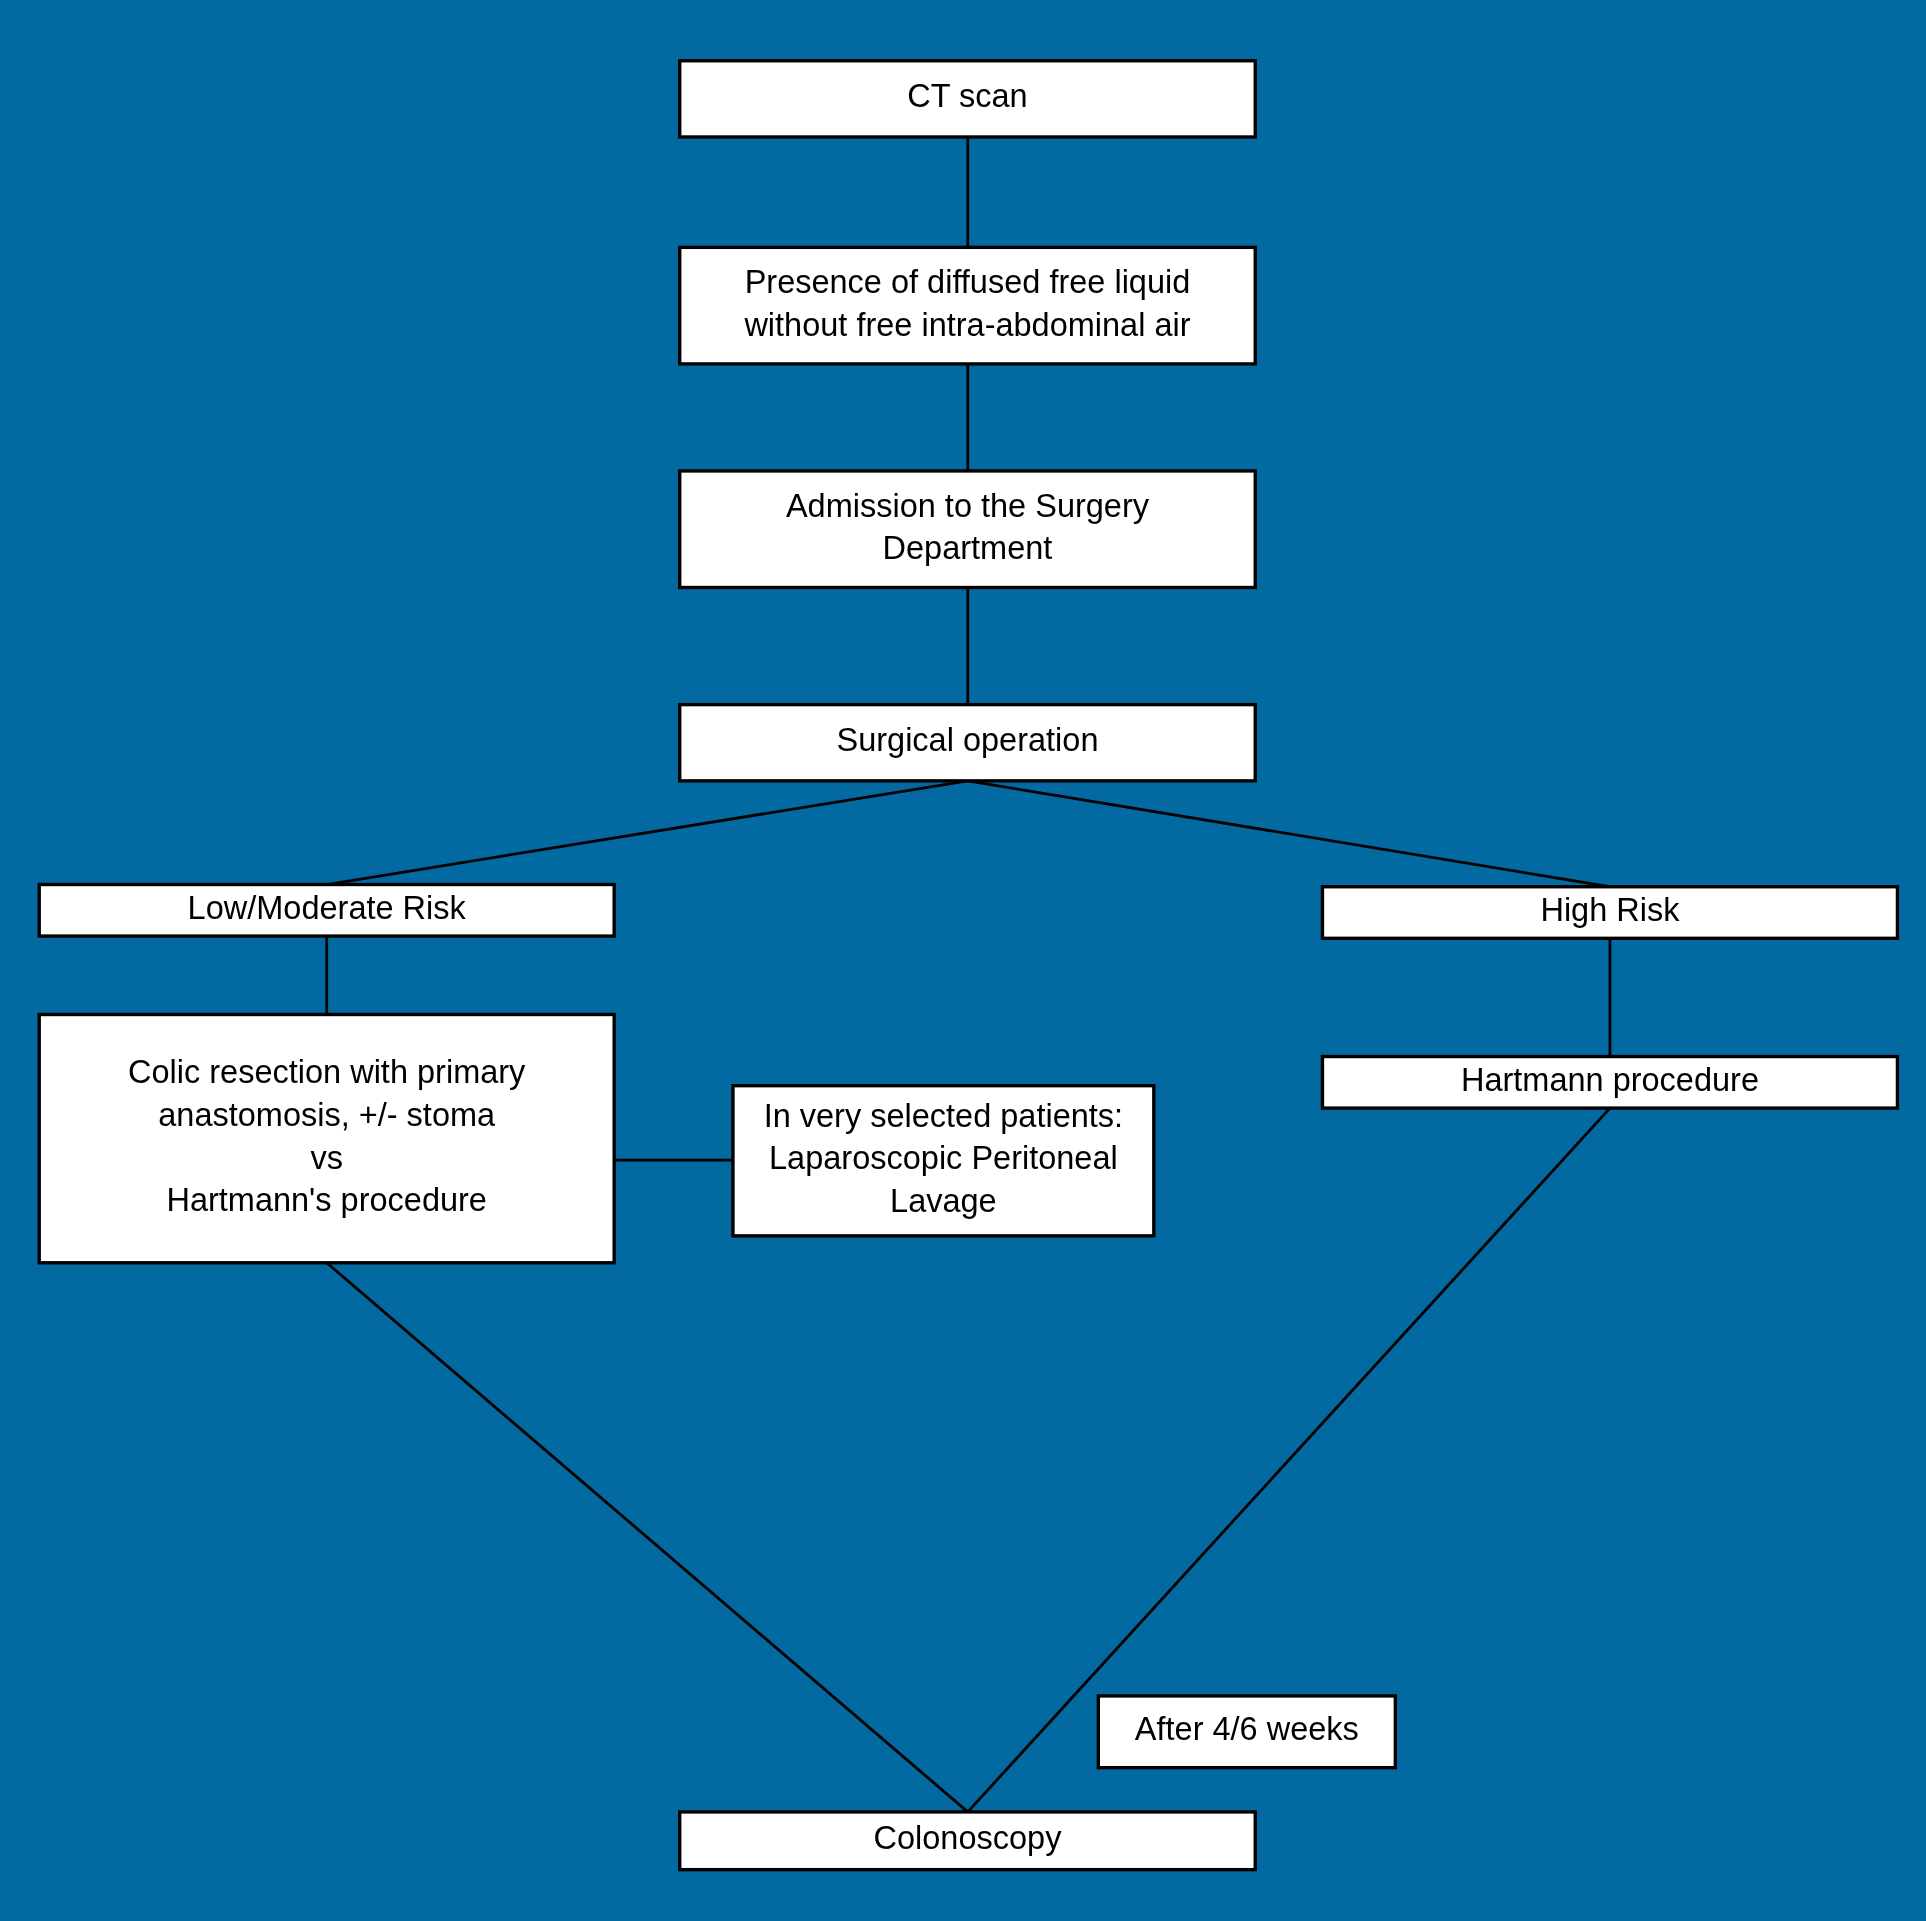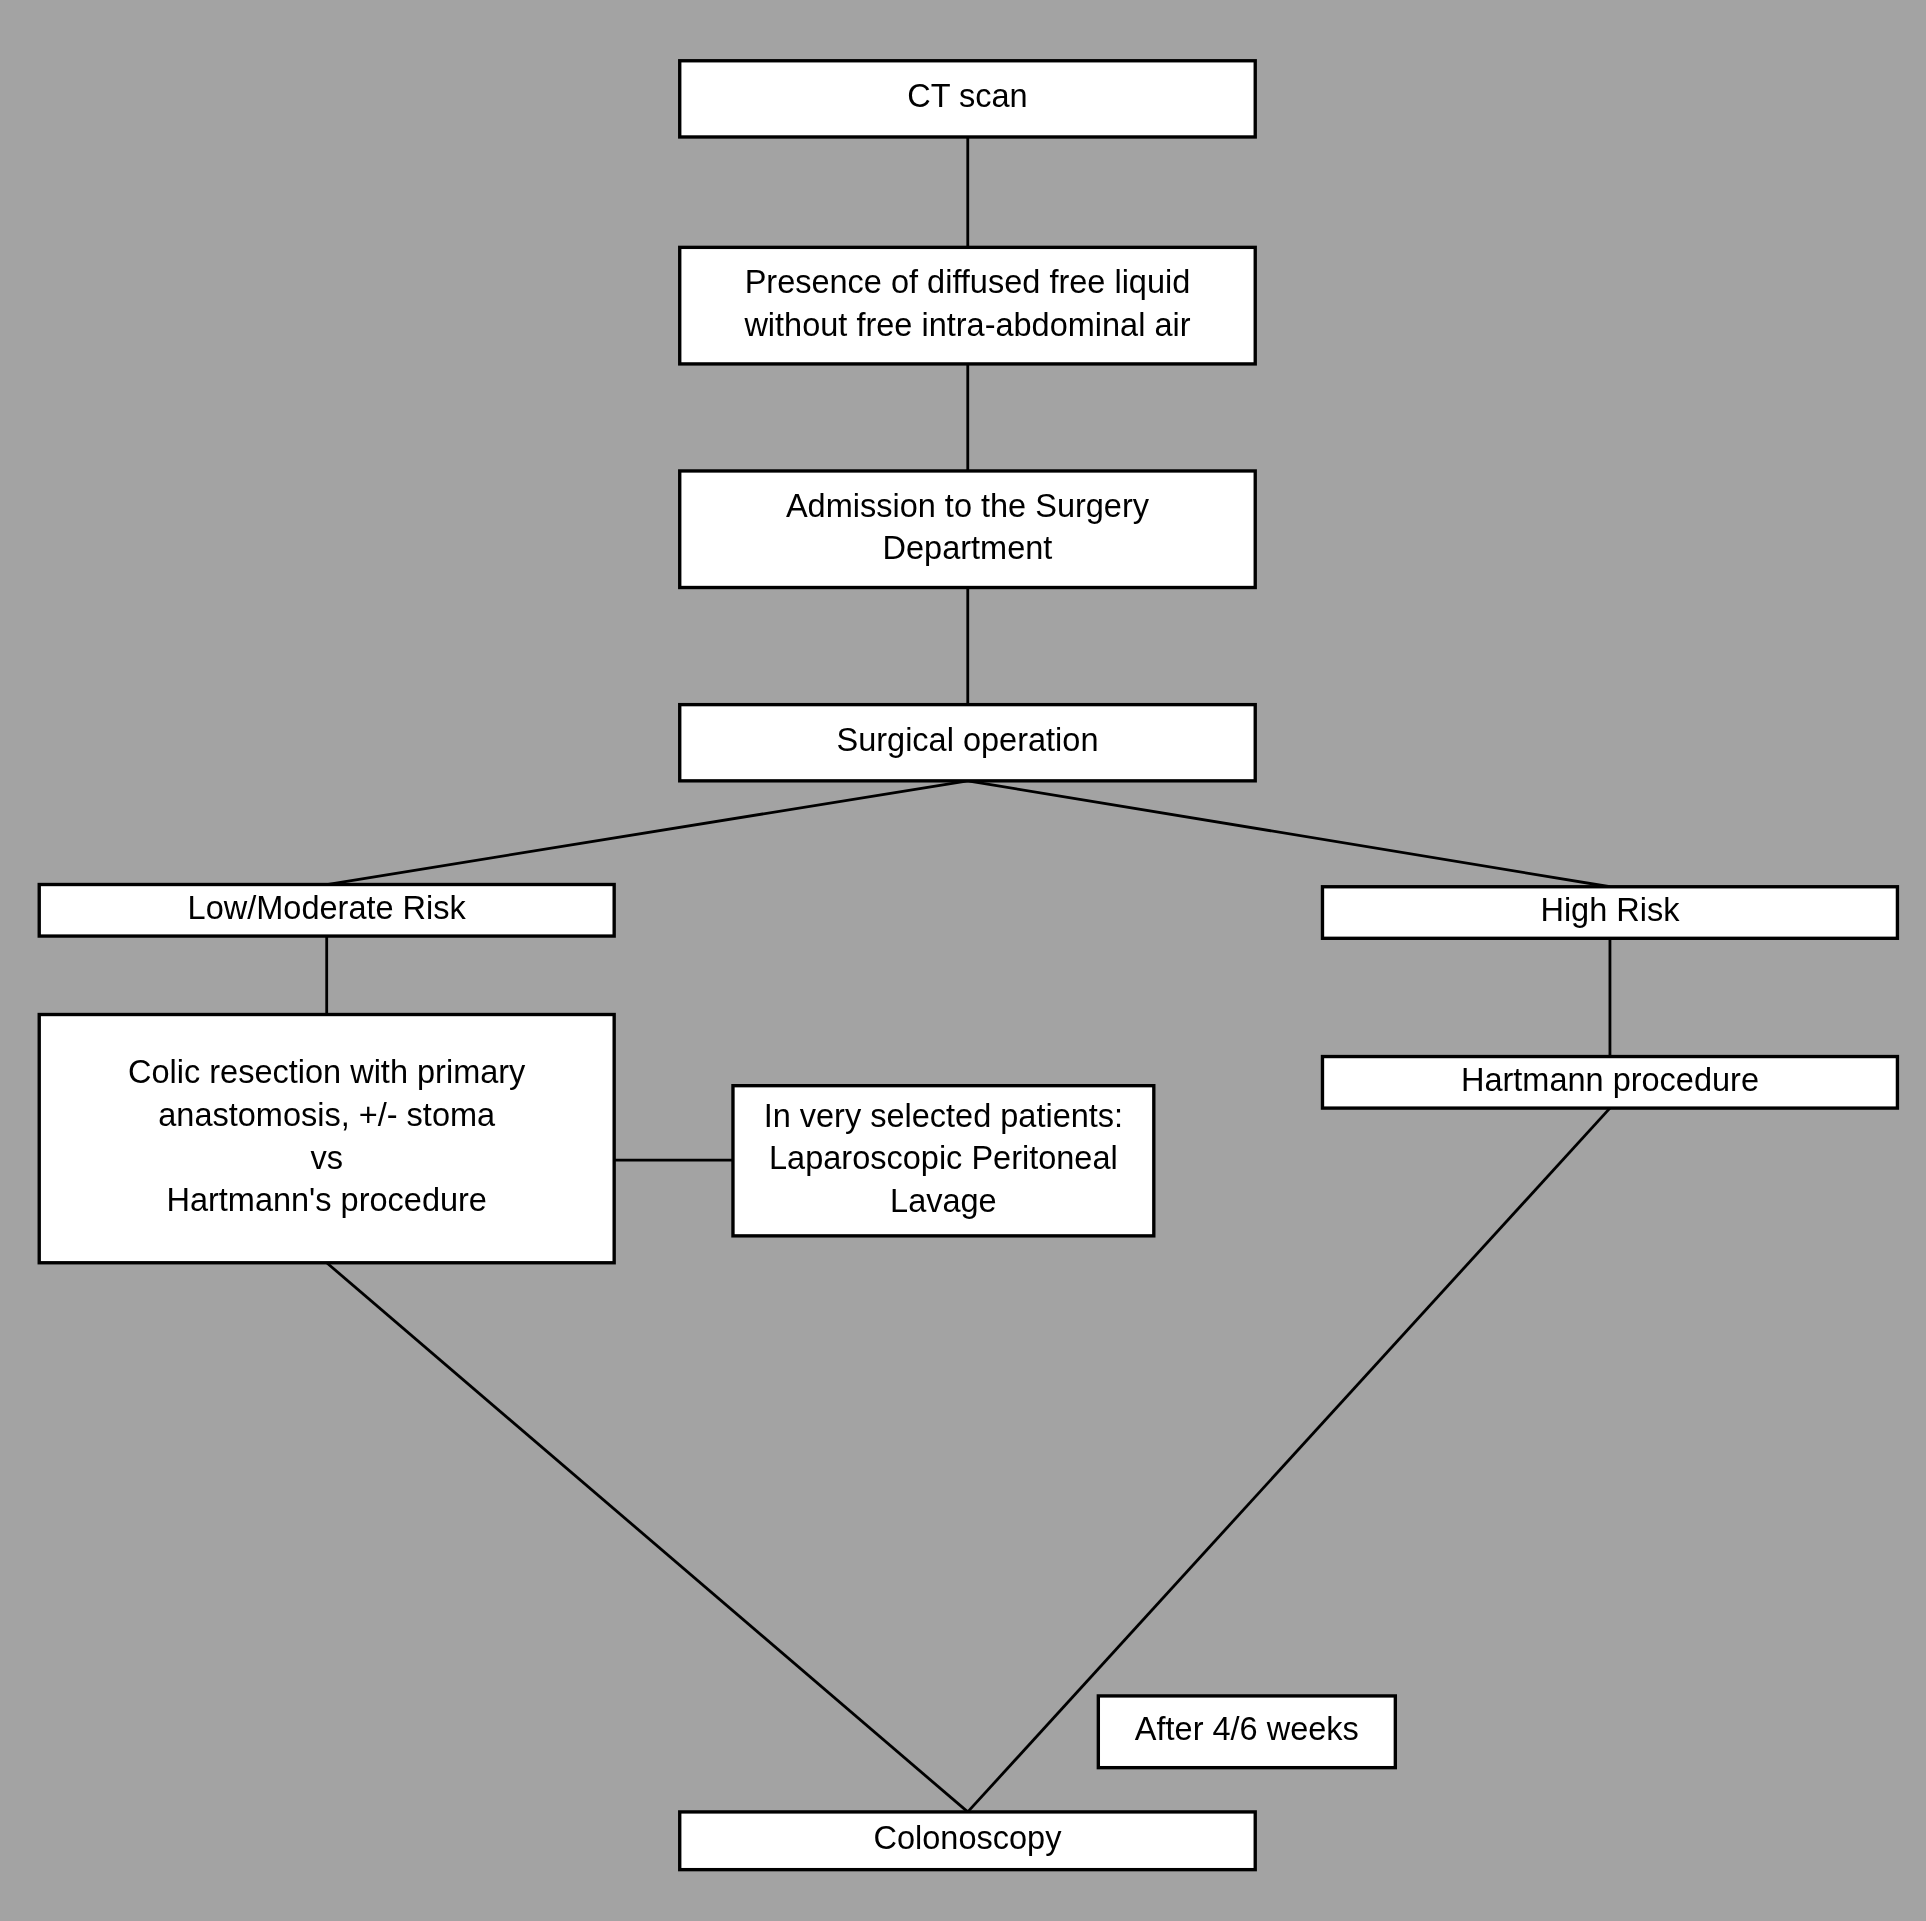--- a/index.html
+++ b/index.html
@@ -11,21 +11,21 @@
     width: 1926px;
     height: 1922px;
     font-family: "Liberation Sans", sans-serif;
     color: #000000;
     overflow: hidden;
   }
   #flowchart-root {
     position: relative;
     width: 1926px;
     height: 1922px;
-    background: #a3a3a3;
+    background: #0369a1;
   }
   svg.diagram {
     position: absolute;
     top: 0;
     left: 0;
     width: 1926px;
     height: 1922px;
   }
   .node-rect {
     fill: #ffffff;

